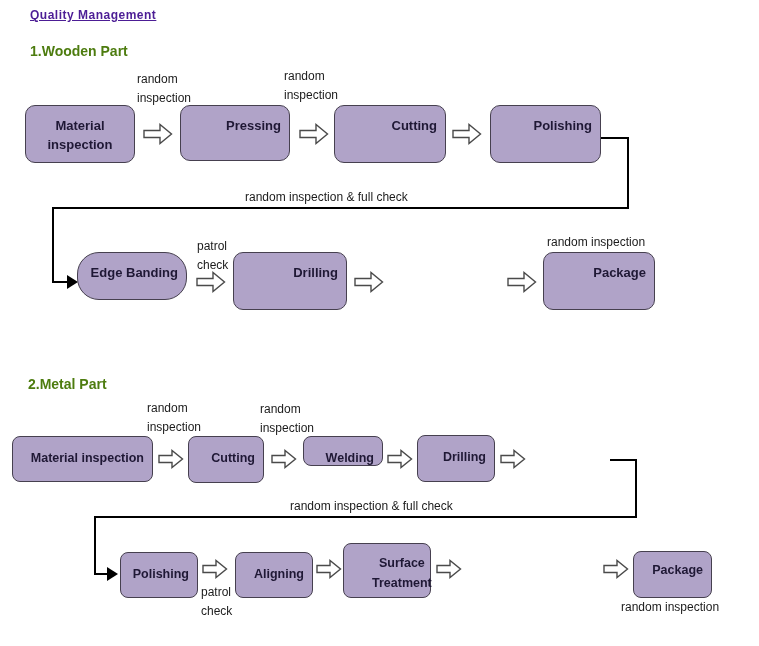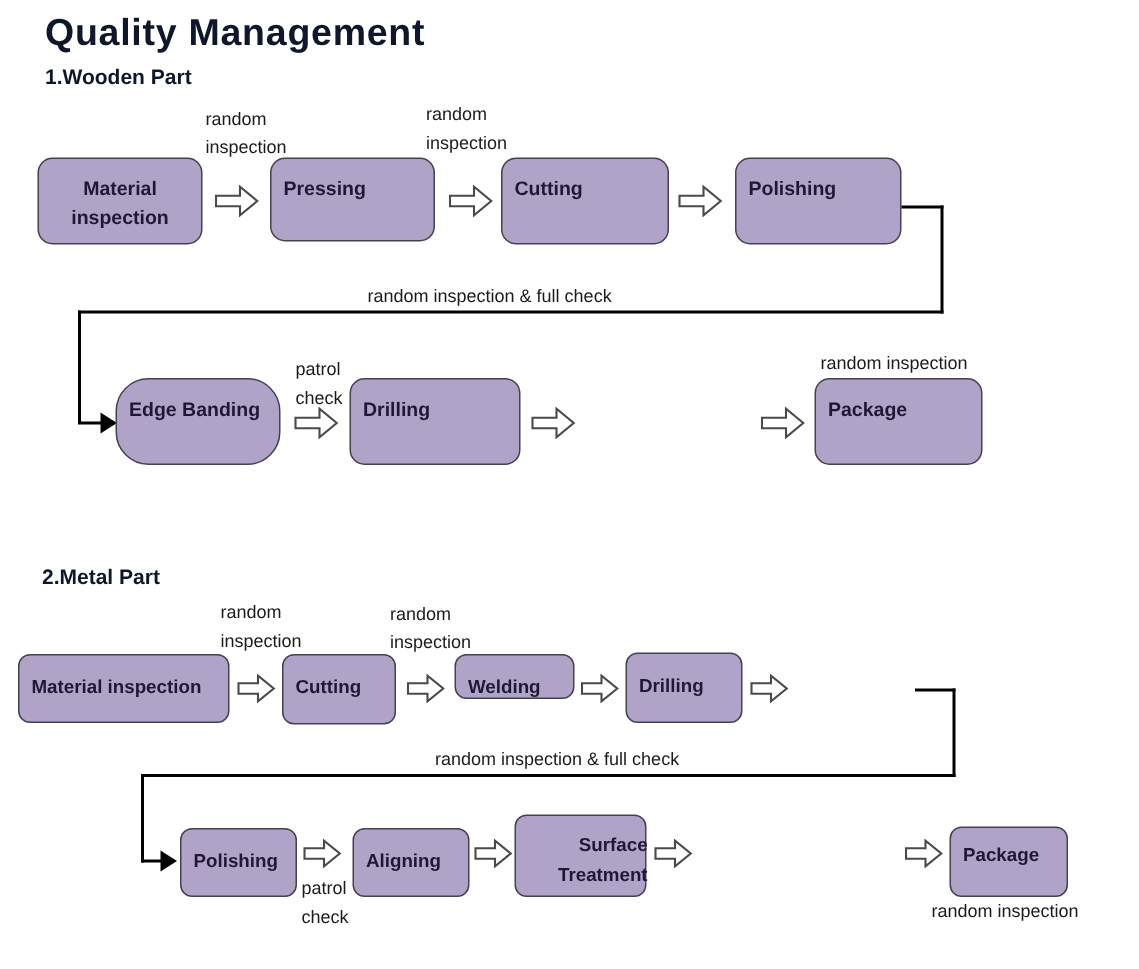--- a/index.html
+++ b/index.html
@@ -7,53 +7,54 @@
     position: relative;
     width: 759px;
     height: 646px;
     background: #ffffff;
     font-family: "Liberation Sans", sans-serif;
     overflow: hidden;
   }
   .page-title {
     position: absolute;
     left: 30px; top: 8px;
-    font-size: 25px;
+    font-size: 12px;
     font-weight: bold;
-    color: #0f172a;
+    color: #4c1d95;
     letter-spacing: 0.5px;
     margin: 0;
+    text-decoration: underline;
   }
   .sec-heading {
     position: absolute;
     font-size: 14px;
     font-weight: bold;
-    color: #0f172a;
+    color: #4d7c0f;
     margin: 0;
   }
   .box {
     position: absolute;
     box-sizing: border-box;
     background: var(--box-fill, #b0a3c8);
     border: 1.6px solid var(--box-border, #46404f);
     border-radius: 10px;
     display: flex;
-    justify-content: flex-start;
+    justify-content: flex-end;
     align-items: flex-start;
     text-align: center;
     color: var(--box-text, #1f1835);
     font-weight: bold;
     font-size: 13px;
     line-height: 19px;
     padding: 10px 8px 4px 8px;
   }
   .box.small { border-radius: 8px; font-size: 12.5px; padding-top: 12px; }
   .box.leftalign {
     justify-content: flex-start;
-    text-align: right;
+    text-align: center;
     padding-left: 28px;
     padding-top: 9px;
     line-height: 20px;
   }
   .prewrap { white-space: pre-wrap; }
   .flabel {
     position: absolute;
     font-size: 12px;
     line-height: 19px;
     color: #1b1b1b;
@@ -115,21 +116,21 @@
 
   <div class="cline" style="left:601px; top:137px; width:28px; height:2px;"></div>
   <div class="cline" style="left:627px; top:137px; width:2px; height:72px;"></div>
   <div class="cline" style="left:52px; top:207px; width:577px; height:2px;"></div>
   <div class="cline" style="left:52px; top:207px; width:2px; height:75px;"></div>
   <div class="cline" style="left:52px; top:281px; width:17px; height:2px;"></div>
   <div class="ahead" style="left:67px; top:275px;"></div>
 
   <div class="flabel nowrap" style="left:245px; top:188px;">random inspection &amp; full check</div>
 
-  <div class="box" style="left:77px; top:252px; width:110px; height:58px;border-radius:22px;">
+  <div class="box" style="left:77px; top:252px; width:110px; height:48px;border-radius:22px;">
     <span>Edge Banding</span>
   </div>
   <div class="box" style="left:233px; top:252px; width:114px; height:58px;">
     <span>Drilling</span>
   </div>
   <div class="box" style="left:543px; top:252px; width:112px; height:58px;">
     <span>Package</span>
   </div>
 
   <div class="flabel" style="left:197px; top:237px; width:46px;">patrol check</div>

